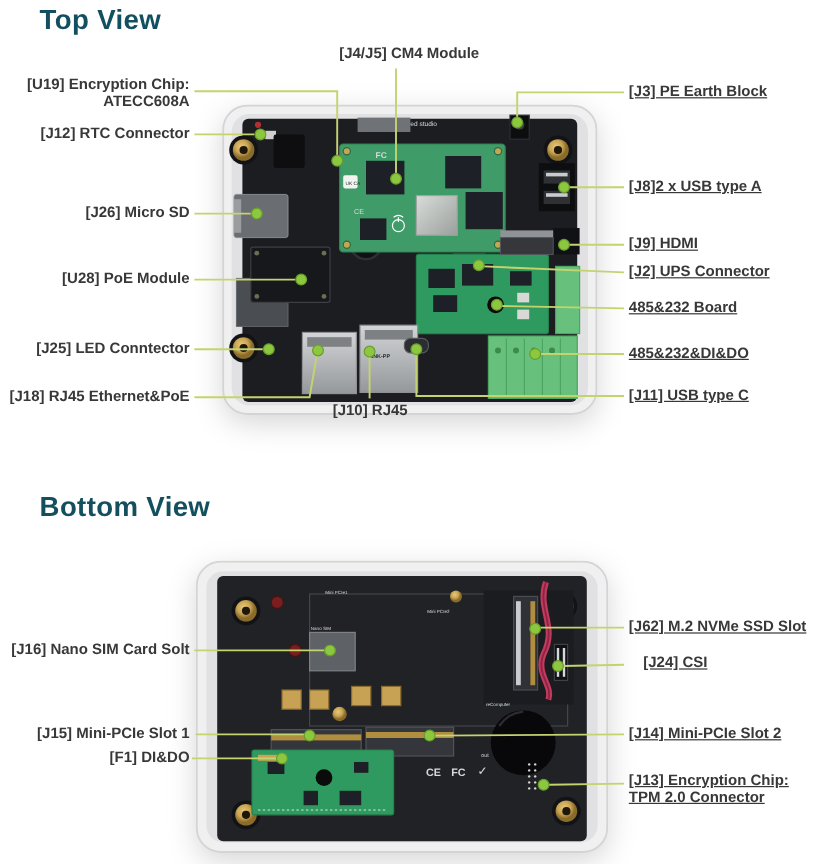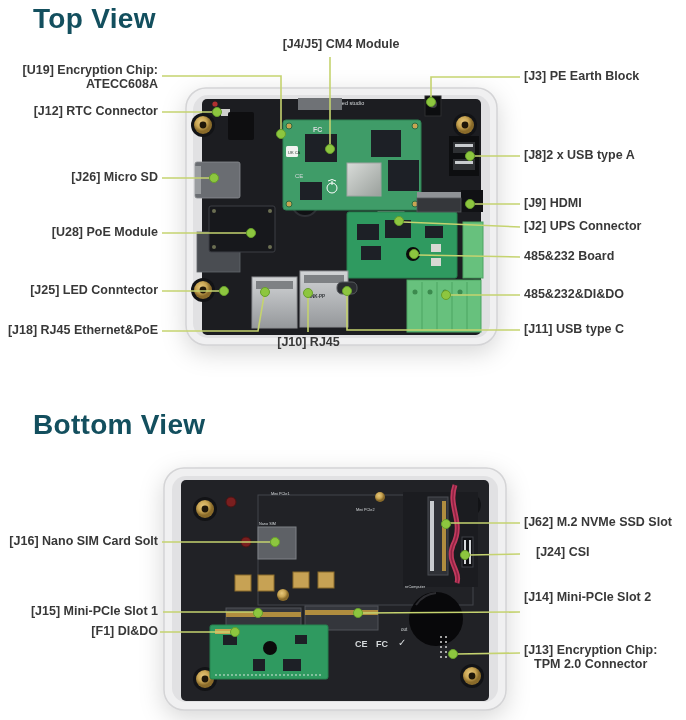--- a/index.html
+++ b/index.html
@@ -3,26 +3,26 @@
 <meta charset="utf-8">
 <style>
   :root{
     --heading:#134f5e; --label-text:#383838; --leader-line:#c5d36f; --callout-dot:#8dc63f;
     --cm4-green:#3f9c68; --sub-board-green:#2f9a60; --terminal-green:#67c17d;
     --pcb-dark:#1c1d21; --case-gray:#ececee; --brass:#c9a553; --cable-red:#c23a5e;
   }
   html,body{margin:0;padding:0;background:#fff;}
   #canvas{position:relative;width:686px;height:720px;background:#fff;overflow:hidden;
           font-family:"Liberation Sans",sans-serif;}
-  .heading{position:absolute;left:33px;font-weight:700;font-size:28px;letter-spacing:.3px;
+  .heading{position:absolute;left:33px;font-weight:700;font-size:23px;letter-spacing:.3px;
            color:var(--heading,#134f5e);}
   .lbl{position:absolute;font-weight:700;font-size:12.5px;line-height:13.5px;
        color:var(--label-text,#383838);white-space:nowrap;}
   .lbl.left{right:528px;text-align:right;}
-  .lbl.rightcol{left:524px;text-align:center;}
+  .lbl.rightcol{left:524px;text-align:left;text-decoration:underline;}
   .lbl.center{text-align:center;white-space:normal;}
   .photo{position:absolute;filter:drop-shadow(0 7px 12px rgba(0,0,0,.16));}
   #leaders{position:absolute;left:0;top:0;pointer-events:none;}
   .leader{fill:none;stroke:var(--leader-line,#c5d36f);stroke-width:1.6;}
   .dot{fill:var(--callout-dot,#8dc63f);stroke:#679f2b;stroke-width:1;}
   .case{fill:#f0f0f1;stroke:#d4d4d6;stroke-width:1.5;}
   .caselip{fill:#e1e1e3;}
   .pcb{fill:var(--pcb-dark,#1c1d21);}
   .cm4{fill:var(--cm4-green,#3f9c68);stroke:#2f8152;}
   .subboard{fill:var(--sub-board-green,#2f9a60);stroke:#26824f;}
@@ -345,19 +345,19 @@
   <div class="lbl rightcol" style="top:220px;">[J2] UPS Connector</div>
   <div class="lbl rightcol" style="top:250px;">485&amp;232 Board</div>
   <div class="lbl rightcol" style="top:288px;">485&amp;232&amp;DI&amp;DO</div>
   <div class="lbl rightcol" style="top:323px;">[J11] USB type C</div>
 
   <div class="lbl left" style="top:535px;">[J16] Nano SIM Card Solt</div>
   <div class="lbl left" style="top:605px;margin-left:34px;">[J15] Mini-PCIe Slot 1</div>
   <div class="lbl left" style="top:625px;">[F1] DI&amp;DO</div>
   <div class="lbl rightcol" style="top:516px;">[J62] M.2 NVMe SSD Slot</div>
   <div class="lbl rightcol" style="top:546px;padding-left:12px;">[J24] CSI</div>
-  <div class="lbl rightcol" style="top:591px;">[J14] Mini-PCIe Slot 2</div>
+  <div class="lbl rightcol" style="top:605px;">[J14] Mini-PCIe Slot 2</div>
   <div class="lbl rightcol" style="top:644px;">
     <div>[J13] Encryption Chip:</div>
     <div>TPM 2.0 Connector</div>
   </div>
 
 </div>
 
 </body></html>

